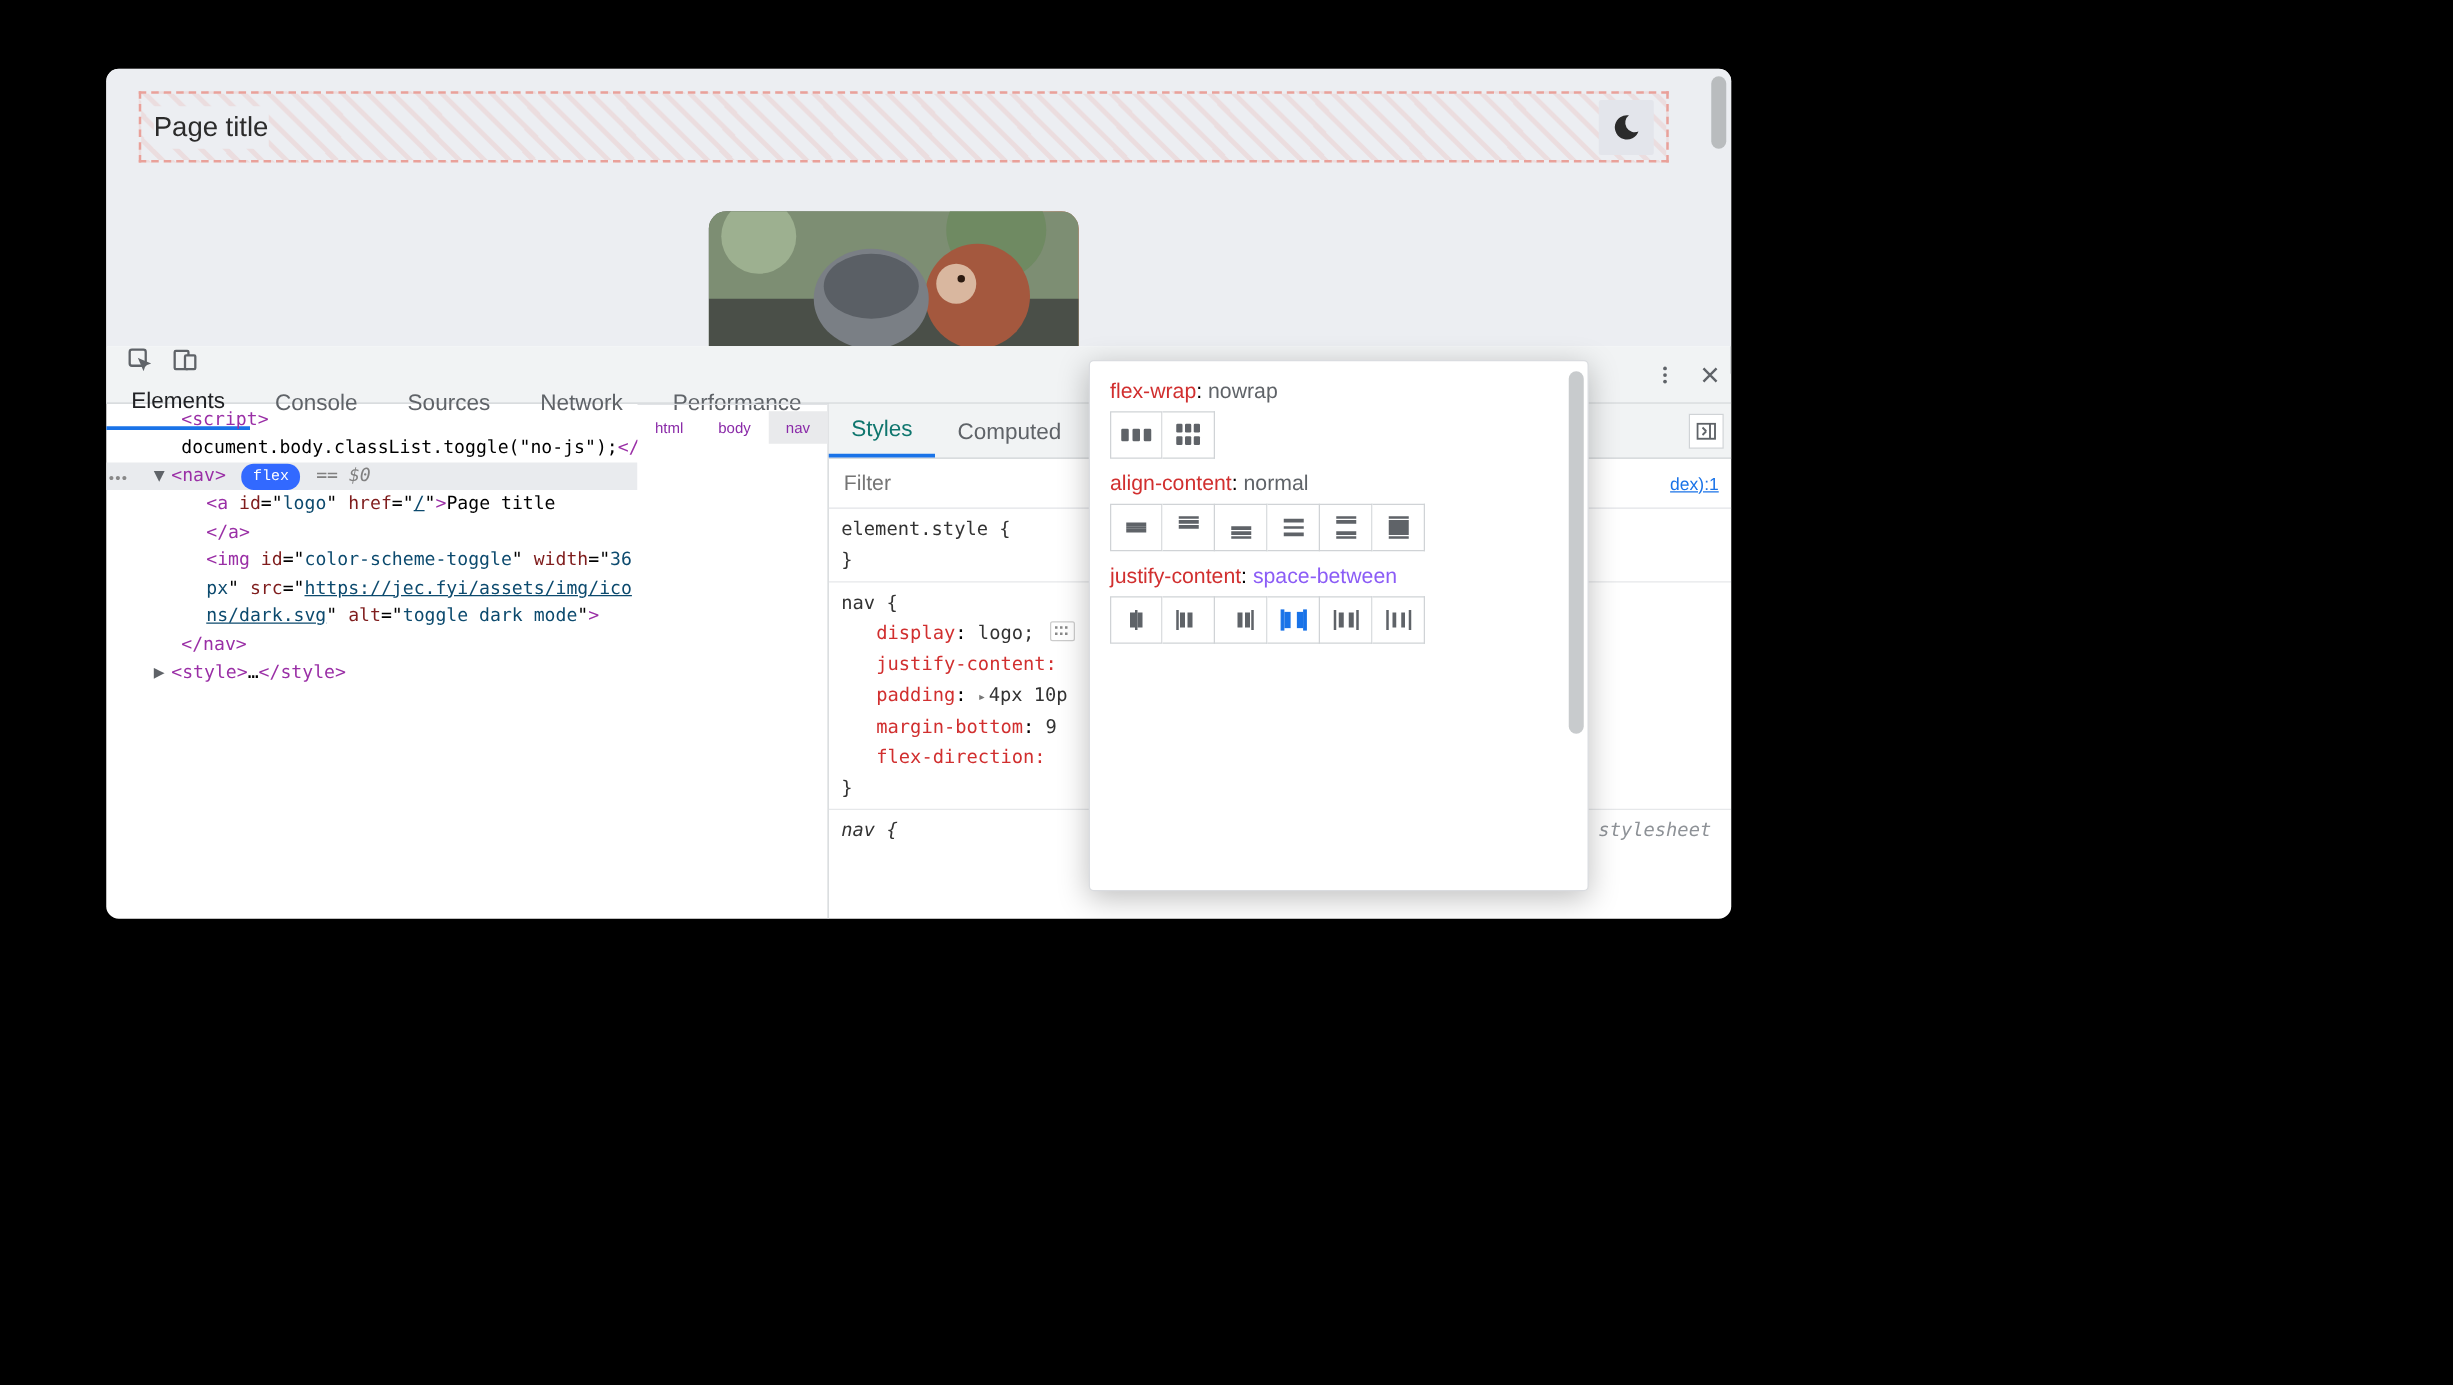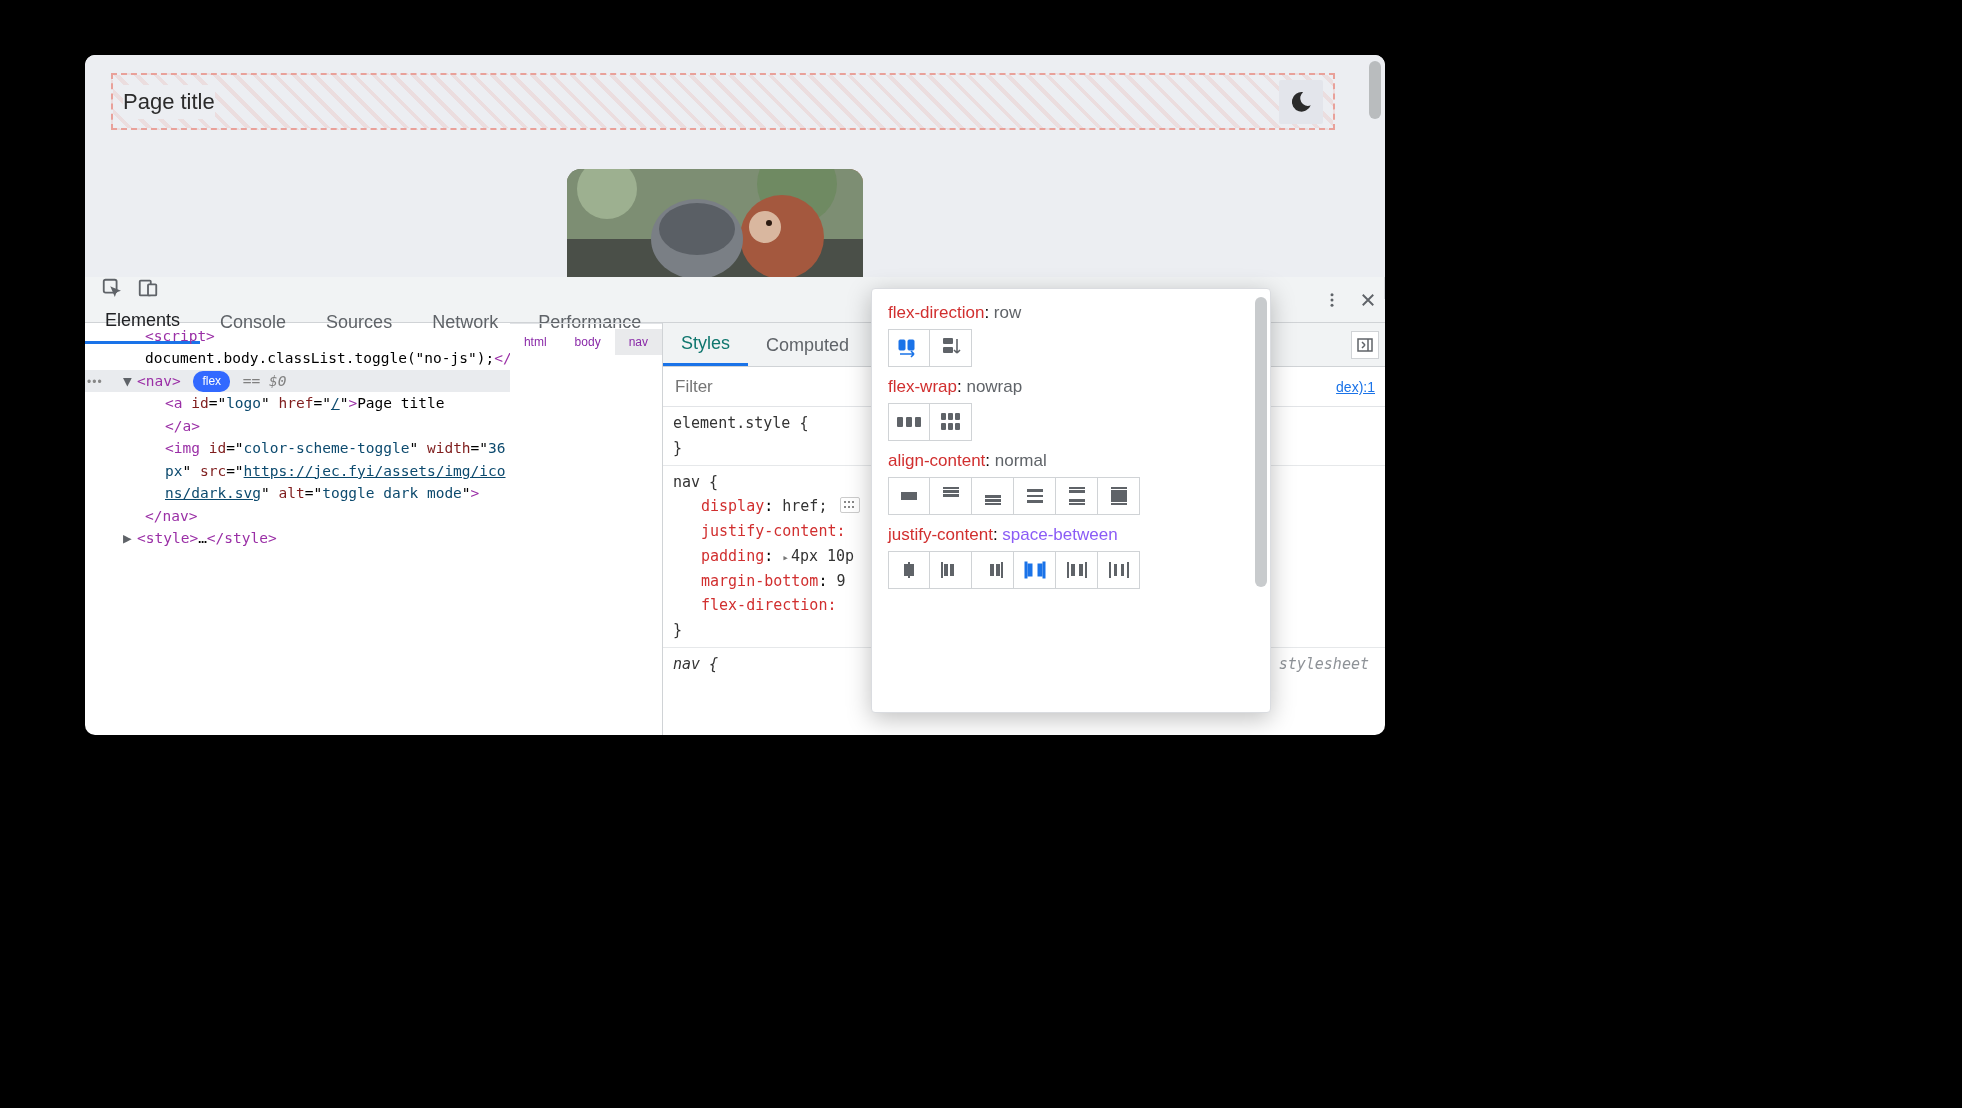--- a/index.html
+++ b/index.html
@@ -159,21 +159,21 @@
     top: 3px;
   }
   .twisty { display:inline-block; width:12px; color:#5f6368; margin-left:-22px; margin-right:2px;}
   .tag-open, .tag-close { color: #9a2fa6; }
   .attr-name { color: #7f1d1d; }
   .attr-val { color: #0c4a6e; }
   .link { text-decoration: underline; }
   .plain { color: #000; }
   .flex-badge {
     display:inline-block; background:#3269ff; color:#fff;
-    font-family: Liberation Sans, sans-serif; font-size:12px;
+    font-family: Liberation Mono, monospace; font-size:12px;
     padding:1px 9px; border-radius:10px; vertical-align:1px;
     margin:0 4px;
   }
   .eq0 { color:#808080; font-family: Menlo, monospace; font-style: italic;}
   .wrap2 { padding-left: 80px; white-space: normal; word-break: break-all; }
 
   .breadcrumb {
     height: 36px;
     border-top: 1px solid #e1e3e6;
     display:flex;
@@ -400,60 +400,41 @@
         <span class="source-link" style="position:static; margin-right:10px; align-self:center;">dex):1</span>
       </div>
       <div class="styles-content">
         <div class="rule-block">
           <div class="selector">element.style {</div>
           <div class="selector">}</div>
         </div>
         <div class="rule-block">
           <div class="selector">nav {</div>
           <div style="padding-left:28px">
-            <span class="prop-name">display</span><span>: </span><span class="prop-val">href;</span>
+            <span class="prop-name">display</span><span>: </span><span class="prop-val">logo;</span>
             <span class="grid-btn"></span>
           </div>
           <div style="padding-left:28px"><span class="prop-name">justify-content:</span></div>
           <div style="padding-left:28px"><span class="prop-name">padding</span><span>: </span><span class="triangle">▸</span><span class="prop-val">4px 10p</span></div>
           <div style="padding-left:28px"><span class="prop-name">margin-bottom</span><span>: </span><span class="prop-val">9</span></div>
           <div style="padding-left:28px"><span class="prop-name">flex-direction:</span></div>
           <div class="selector">}</div>
         </div>
         <div class="rule-block" style="border-bottom:none">
           <span class="selector" style="font-style:italic">nav {</span>
           <span class="uas">user agent stylesheet</span>
         </div>
       </div>
     </div>
 
   </div>
 
   <div class="flex-popup">
     <div class="scroll"></div>
 
-    <div class="fp-row">
-      <div class="fp-label"><span class="k">flex-direction</span>: <span class="v">row</span></div>
-      <div class="btn-row">
-        <div class="fb sel">
-          <svg width="24" height="20" viewBox="0 0 24 20">
-              <rect x="2" y="2" width="6" height="10" fill="#1a73e8" rx="1"></rect>
-              <rect x="11" y="2" width="6" height="10" fill="#1a73e8" rx="1"></rect>
-              <path d="M3 16h14m0 0l-3-3m3 3l-3 3" stroke="#1a73e8" stroke-width="1.6" fill="none"></path>
-            </svg>
-        </div>
-        <div class="fb">
-          <svg width="20" height="24" viewBox="0 0 20 24">
-              <rect x="2" y="2" width="10" height="6" fill="#5f6368" rx="1"></rect>
-              <rect x="2" y="11" width="10" height="6" fill="#5f6368" rx="1"></rect>
-              <path d="M16 3v14m0 0l-3-3m3 3l3-3" stroke="#5f6368" stroke-width="1.6" fill="none"></path>
-            </svg>
-        </div>
-      </div>
-    </div>
 
     <div class="fp-row">
       <div class="fp-label"><span class="k">flex-wrap</span>: <span class="v">nowrap</span></div>
       <div class="btn-row">
         <div class="fb">
           <div class="icon-row">
               <div class="sq" style="height:10px"></div>
               <div class="sq" style="height:10px"></div>
               <div class="sq" style="height:10px"></div>
             </div>

